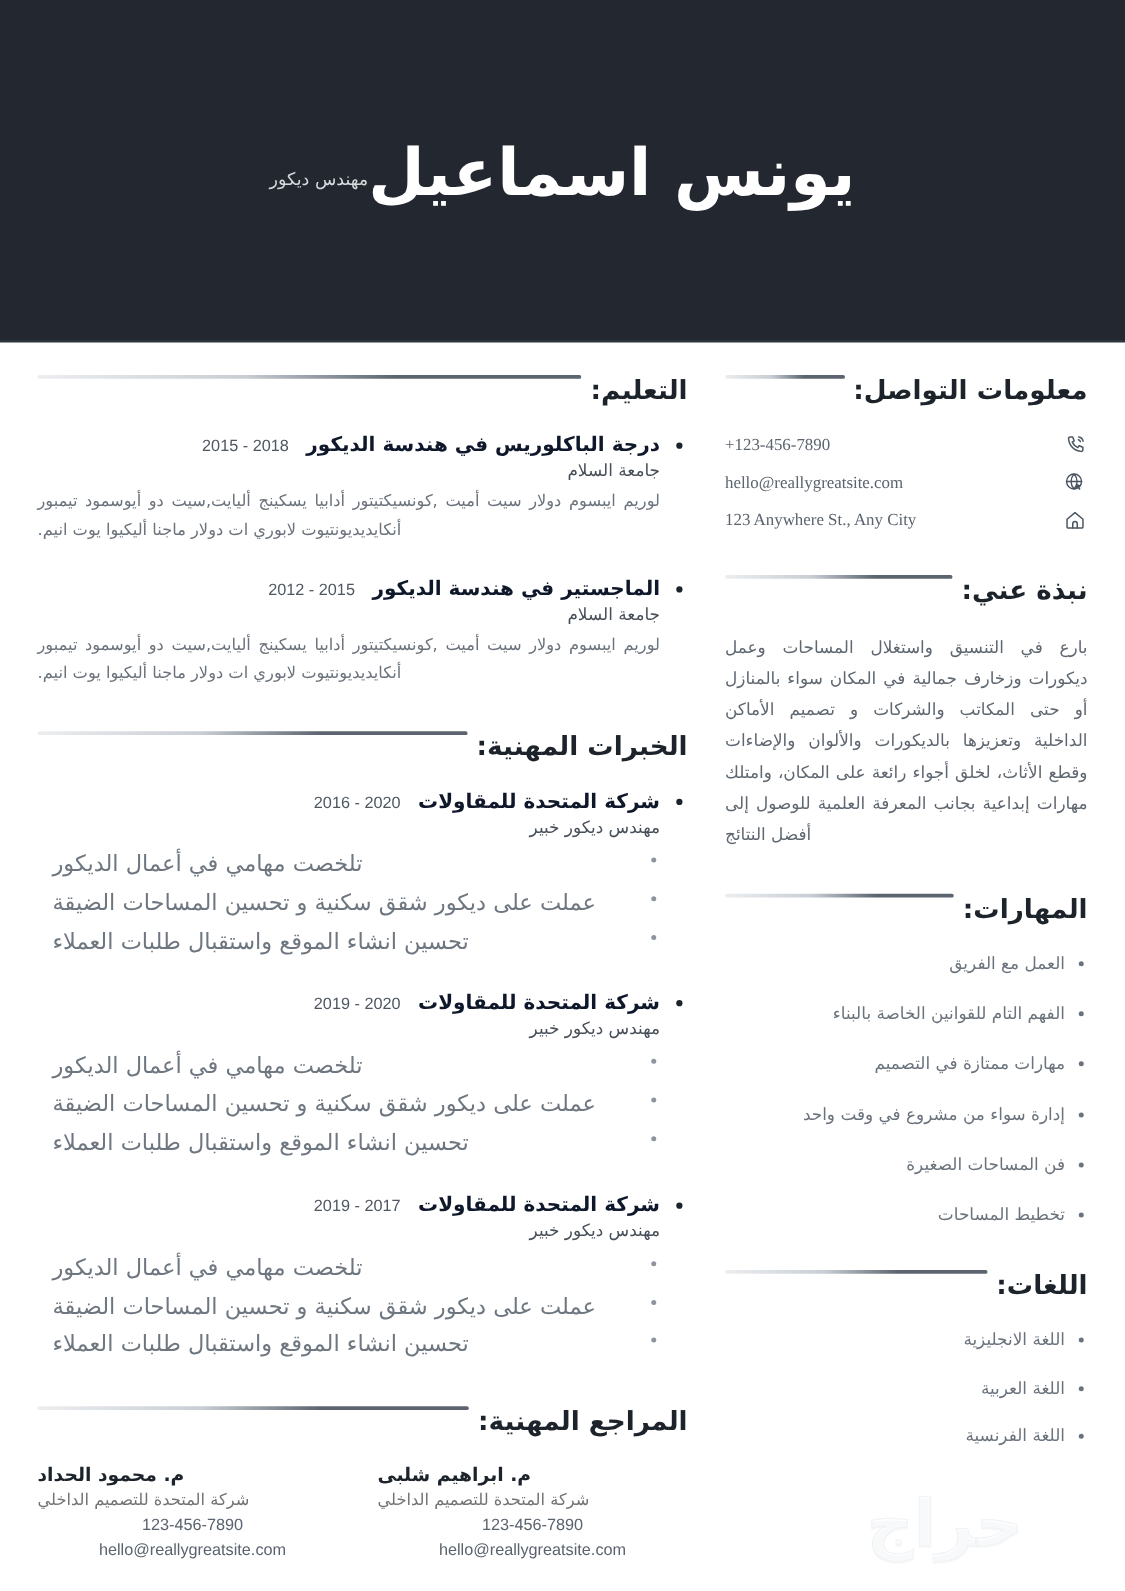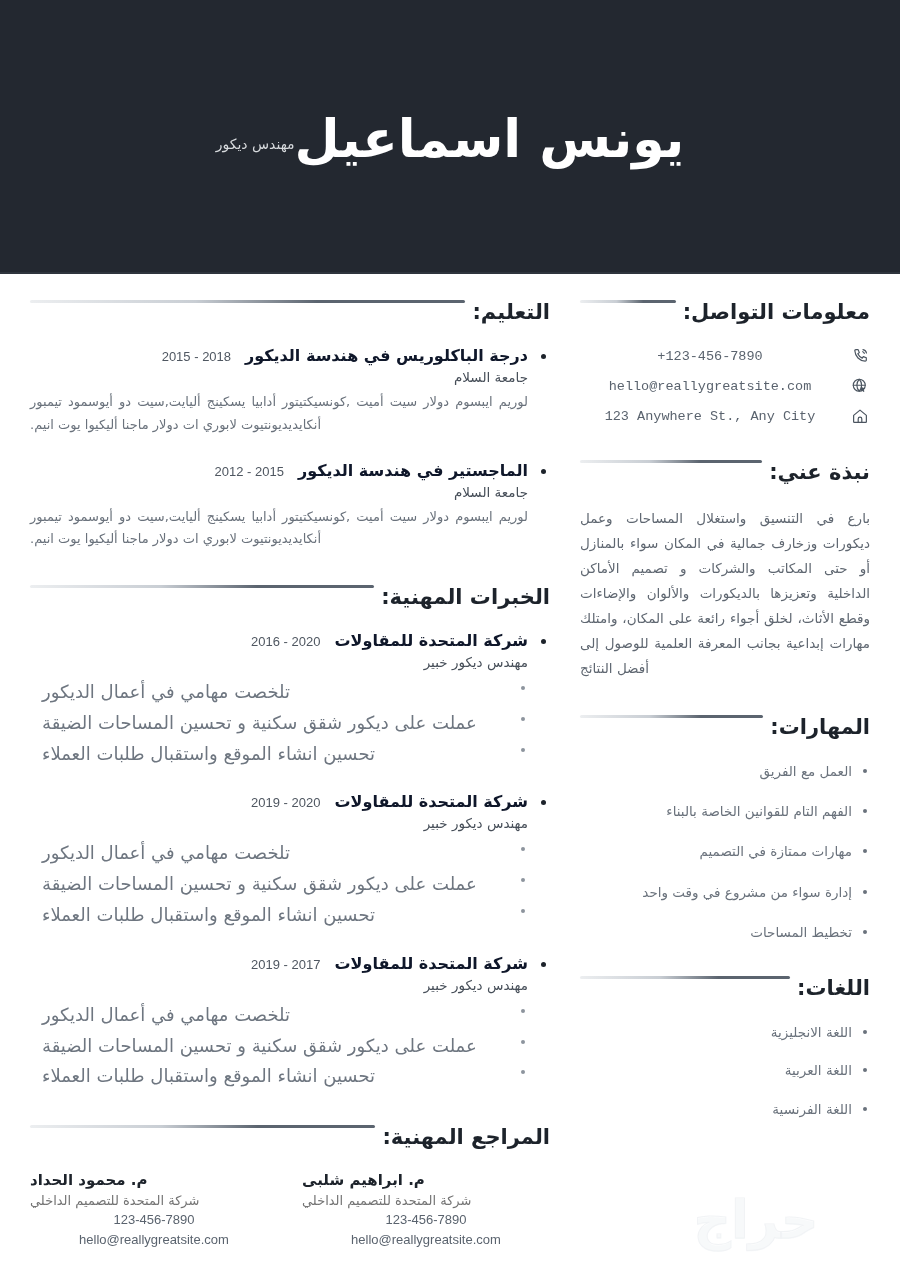--- a/index.html
+++ b/index.html
@@ -106,24 +106,24 @@
     flex: 0 0 auto;
     width: 20px; height: 20px;
     display: flex; align-items: center; justify-content: center;
     color: #4b5560;
   }
   .contact-icon svg { width: 18px; height: 18px; display: block; }
   .contact-text {
     color: #5a636e;
     font-size: 13.5px;
     direction: ltr;
-    text-align: center;
+    text-align: left;
     flex: 1 1 auto;
     white-space: nowrap;
-    font-family: Liberation Mono, monospace;
+    font-family: Liberation Serif, serif;
   }
 
   
   .about-text {
     color: #5f6771;
     font-size: 13.5px;
     line-height: 1.85;
     text-align: justify;
     text-align-last: left;
   }
@@ -342,20 +342,21 @@
     <div class="sec-block">
       <div class="sec-head">
         <span class="sec-head-text">المهارات:</span>
         <span class="sec-rule"></span>
       </div>
       <ul class="r-list">
         <li>العمل مع الفريق</li>
         <li>الفهم التام للقوانين الخاصة بالبناء</li>
         <li>مهارات ممتازة في التصميم</li>
         <li>إدارة سواء من مشروع في وقت واحد</li>
+        <li>فن المساحات الصغيرة</li>
         <li>تخطيط المساحات</li>
       </ul>
     </div>
 
     <div class="sec-block">
       <div class="sec-head">
         <span class="sec-head-text">اللغات:</span>
         <span class="sec-rule"></span>
       </div>
       <ul class="r-list tight">

